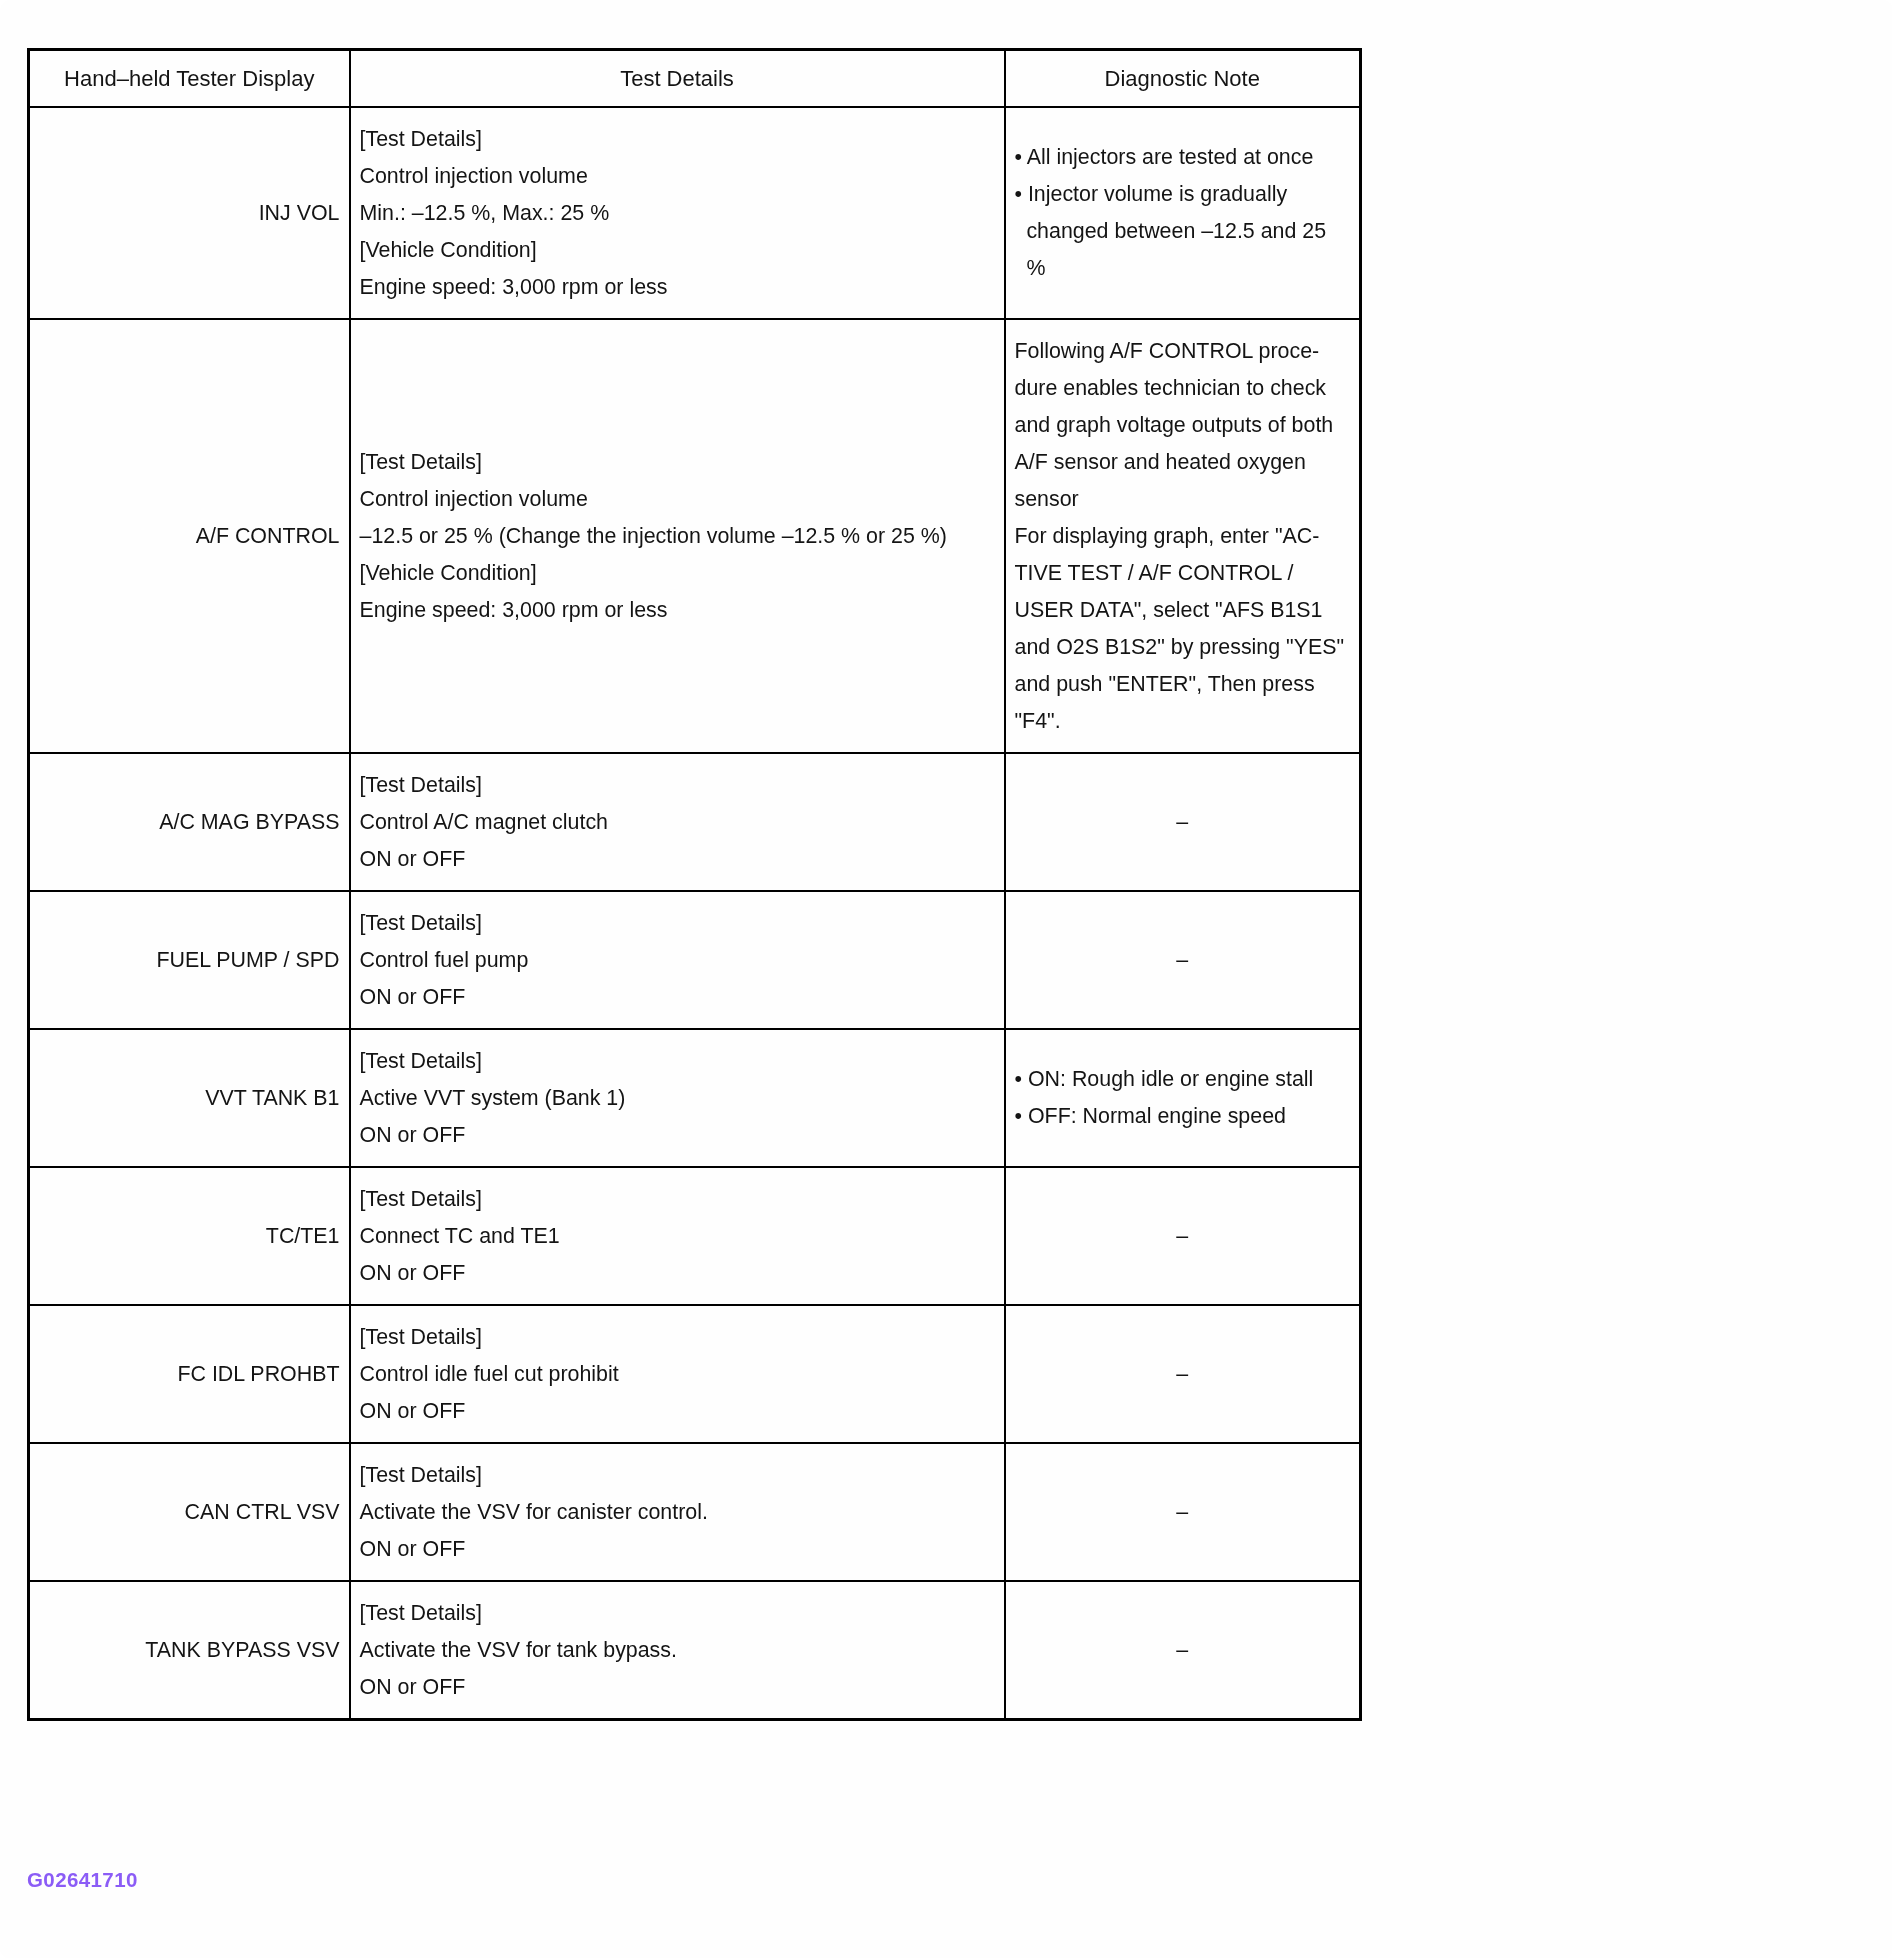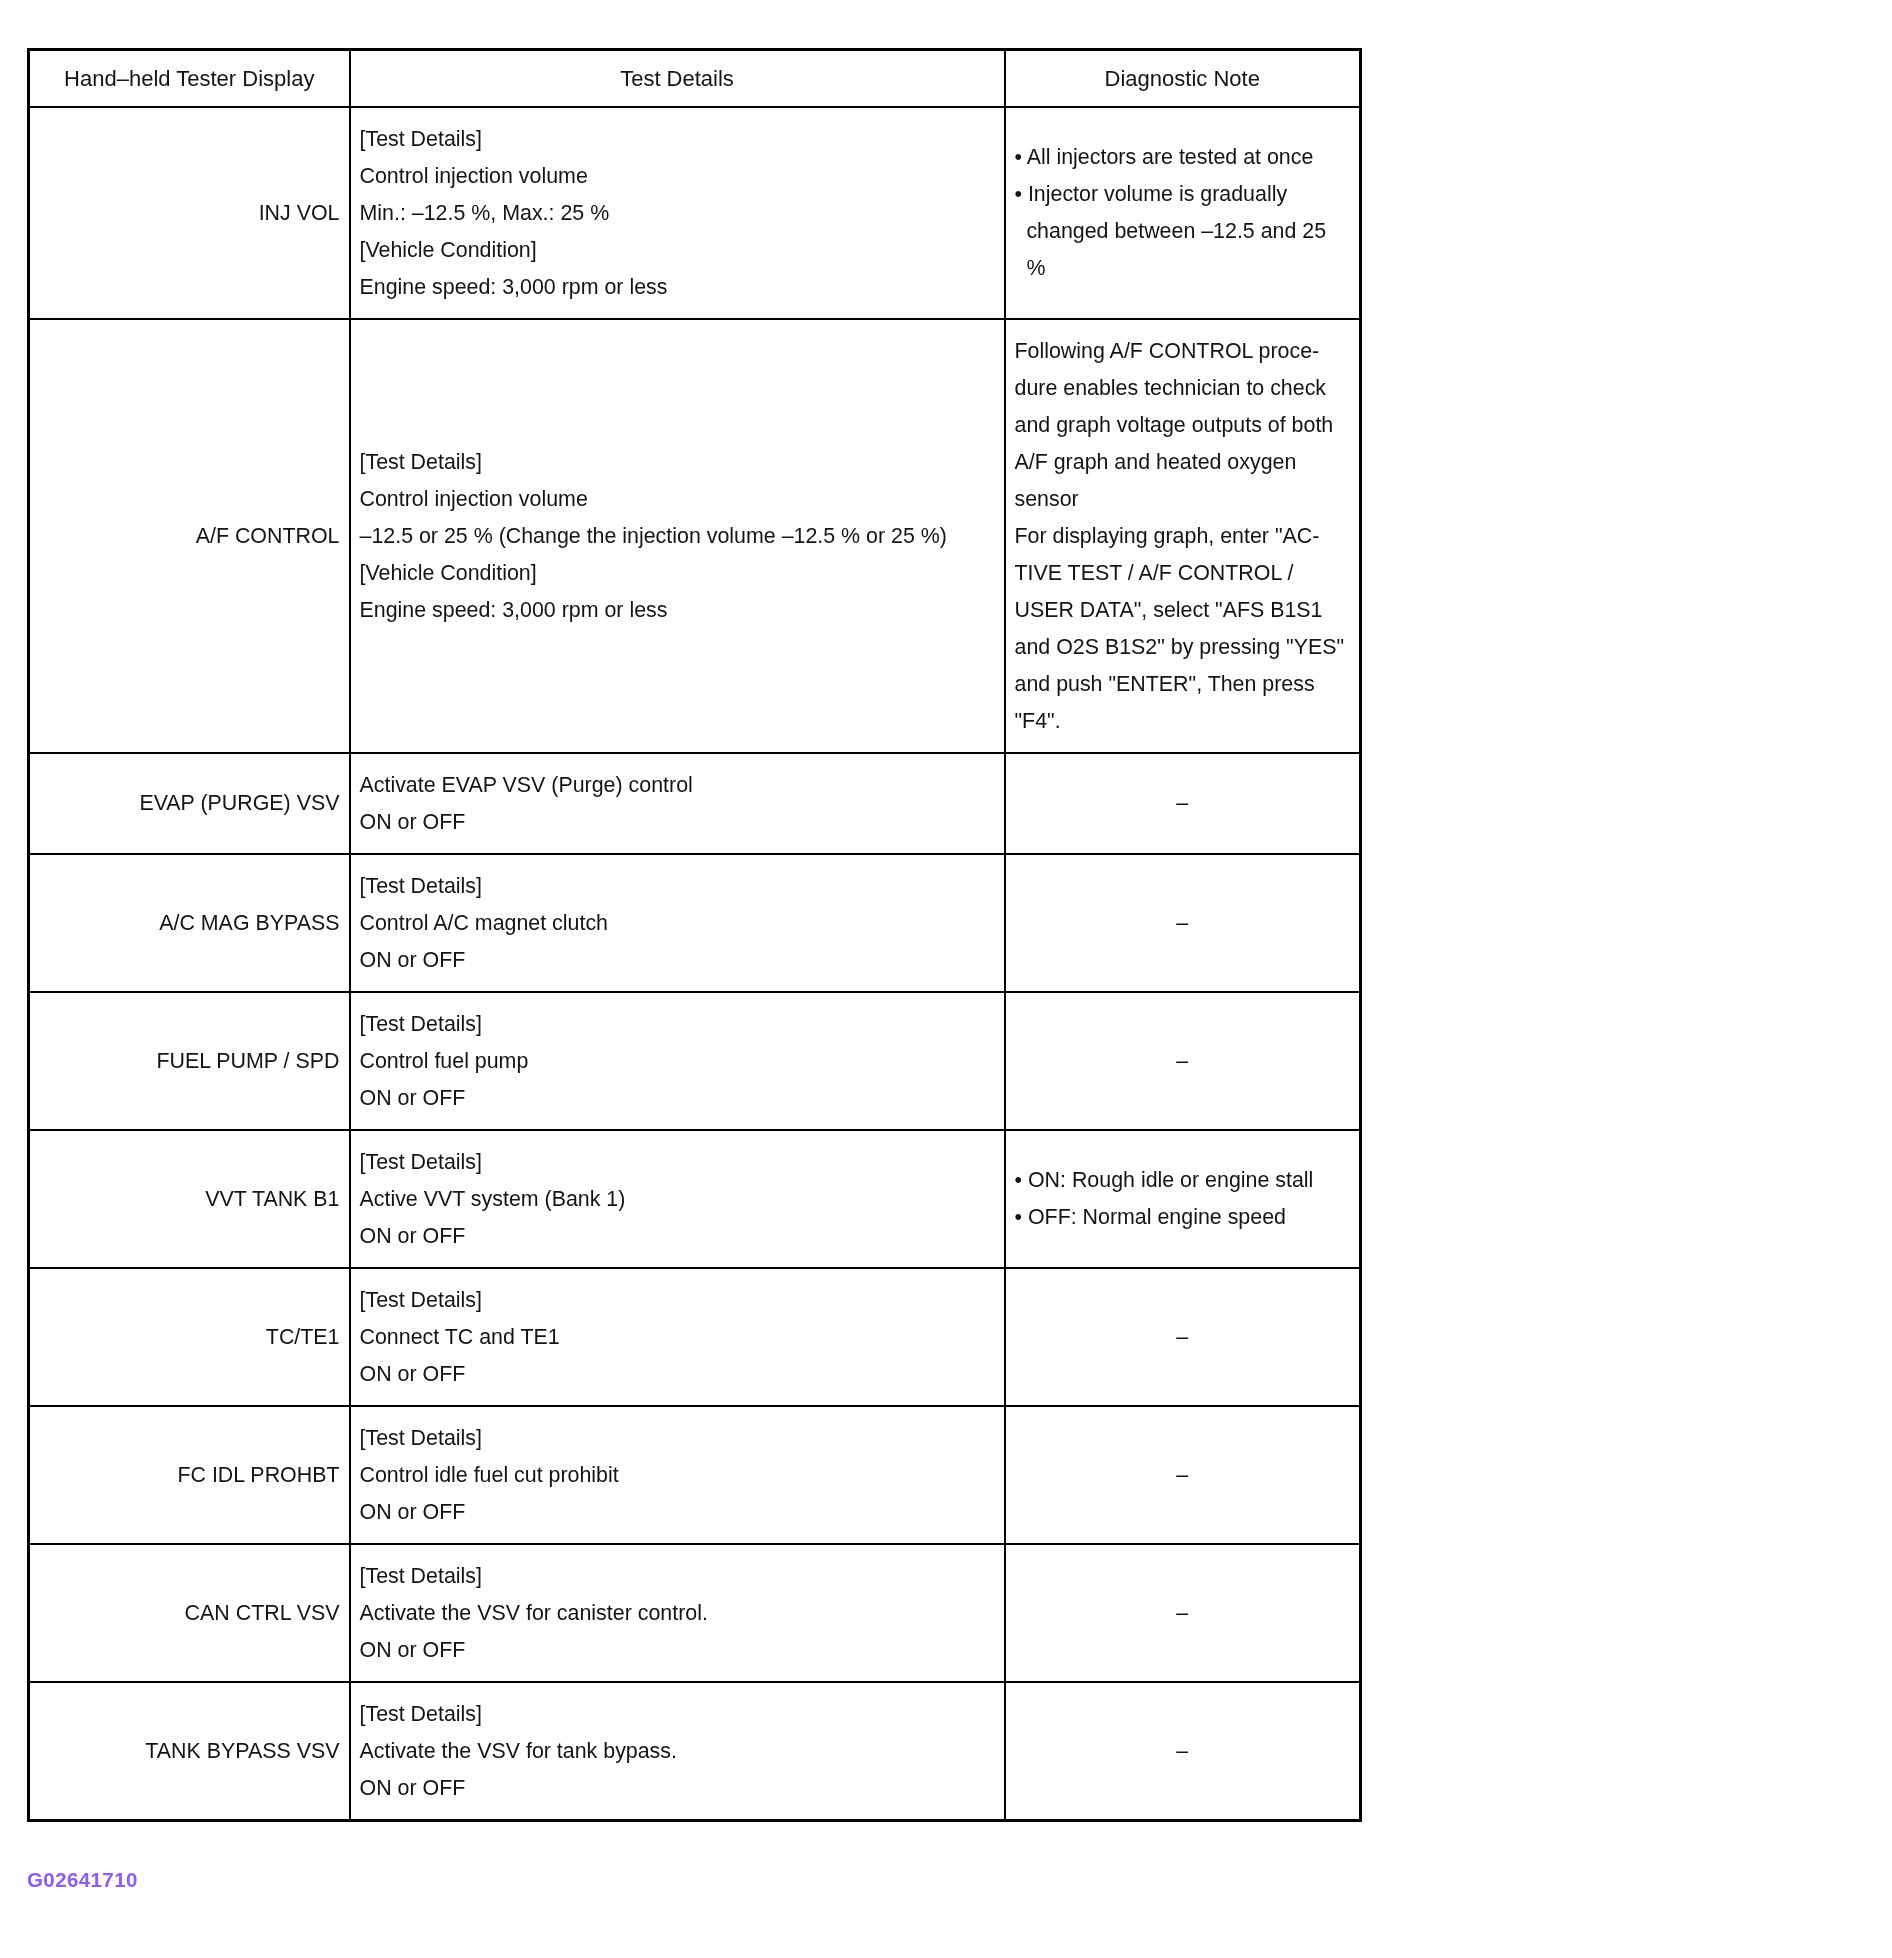--- a/index.html
+++ b/index.html
@@ -105,41 +105,31 @@
             <div class="line">[Test Details]</div>
             <div class="line">Control injection volume</div>
             <div class="line">–12.5 or 25 % (Change the injection volume –12.5 % or 25 %)</div>
             <div class="line">[Vehicle Condition]</div>
             <div class="line">Engine speed: 3,000 rpm or less</div>
           </td>
       <td class="cell-note">
             <div class="line">Following A/F CONTROL proce-</div>
             <div class="line">dure enables technician to check</div>
             <div class="line">and graph voltage outputs of both</div>
-            <div class="line">A/F graph and heated oxygen</div>
+            <div class="line">A/F sensor and heated oxygen</div>
             <div class="line">sensor</div>
             <div class="line">For displaying graph, enter "AC-</div>
             <div class="line">TIVE TEST / A/F CONTROL /</div>
             <div class="line">USER DATA", select "AFS B1S1</div>
             <div class="line">and O2S B1S2" by pressing "YES"</div>
             <div class="line">and push "ENTER", Then press</div>
             <div class="line">"F4".</div>
           </td>
     </tr>
         <tr>
-      <td class="cell-display">EVAP (PURGE) VSV</td>
-      <td class="cell-details">
-            <div class="line">Activate EVAP VSV (Purge) control</div>
-            <div class="line">ON or OFF</div>
-          </td>
-      <td class="cell-note note-center">
-            <div class="line">–</div>
-          </td>
-    </tr>
-        <tr>
       <td class="cell-display">A/C MAG BYPASS</td>
       <td class="cell-details">
             <div class="line">[Test Details]</div>
             <div class="line">Control A/C magnet clutch</div>
             <div class="line">ON or OFF</div>
           </td>
       <td class="cell-note note-center">
             <div class="line">–</div>
           </td>
     </tr>

